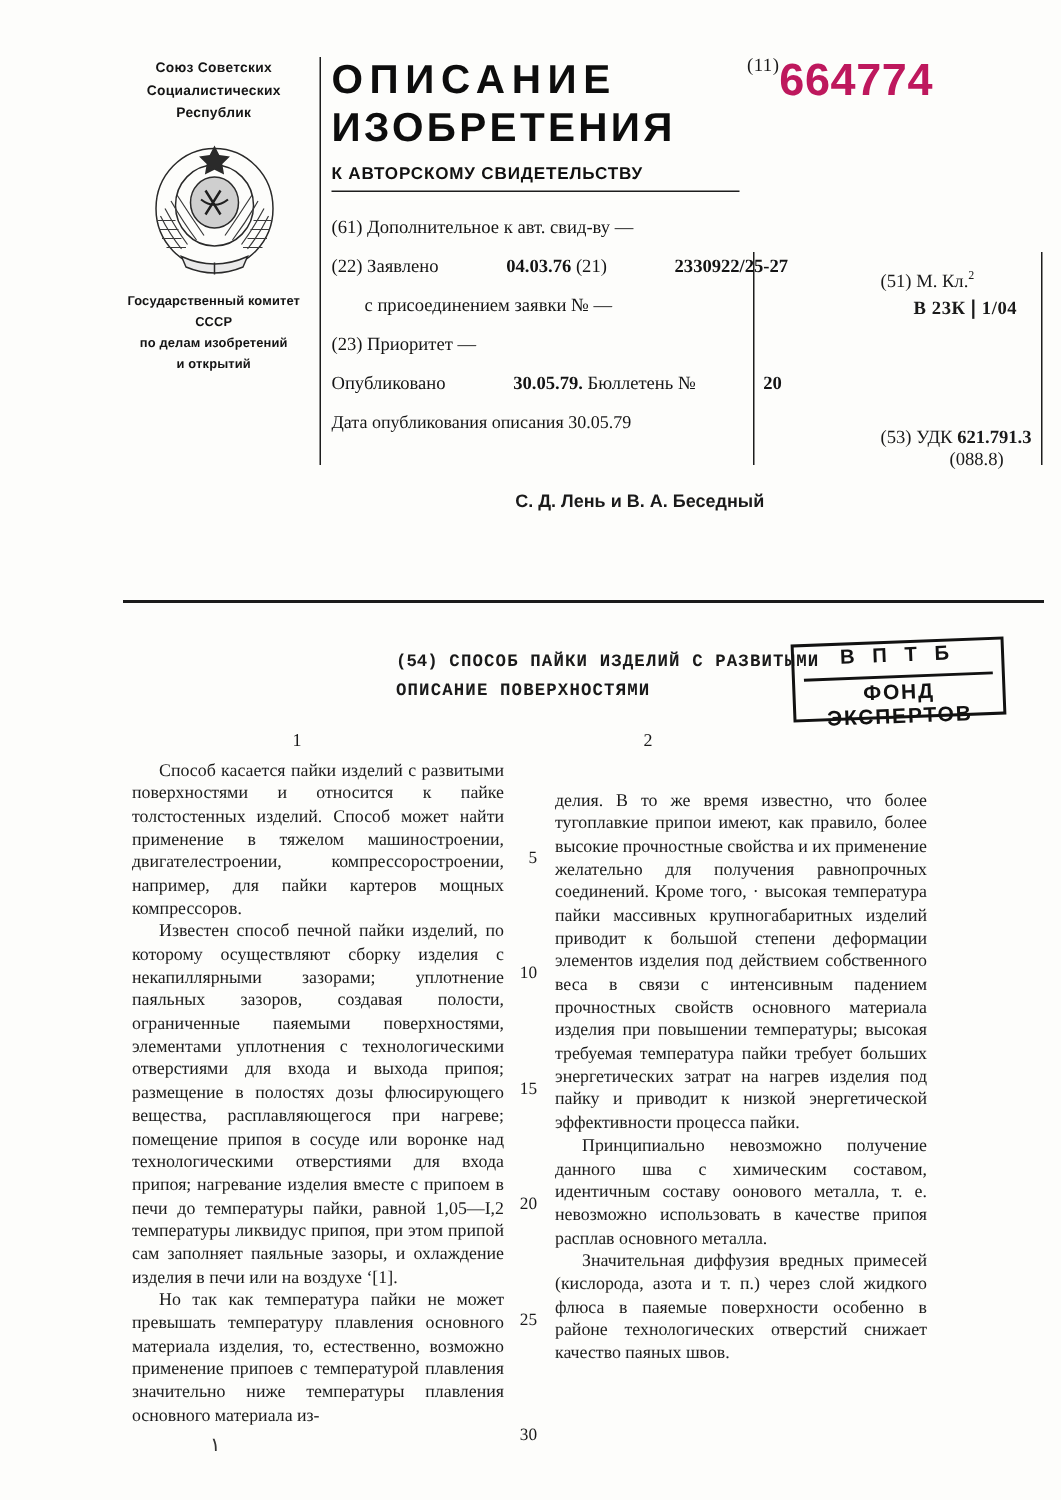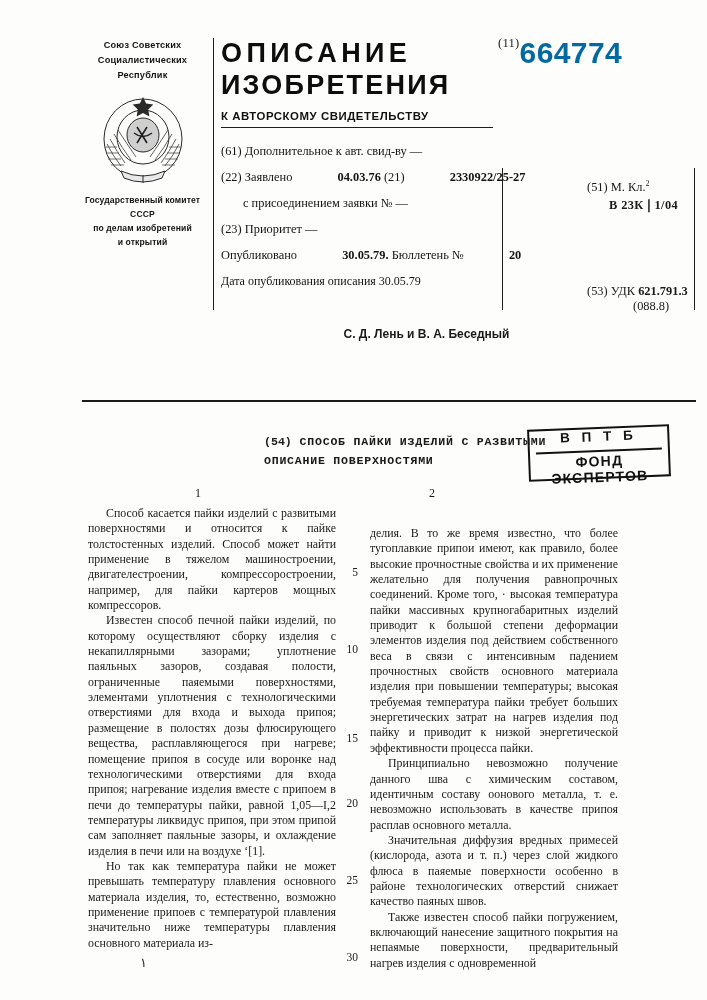--- a/index.html
+++ b/index.html
@@ -69,21 +69,21 @@
   sup{font-size:8px;vertical-align:super;}
 
   
   .pat-no{position:absolute;left:498px;top:36px;white-space:nowrap;}
   .pat-no .paren{
     font-family:"Liberation Serif", serif;font-size:12.5px;
     vertical-align:16px;letter-spacing:.3px;
   }
   .pat-no .num{
     font-family:"Liberation Sans", sans-serif;
-    font-weight:bold;font-size:30px;letter-spacing:.4px;color:#0369a1;
+    font-weight:bold;font-size:30px;letter-spacing:.4px;color:#be185d;
   }
 
   
   .authors{position:absolute;left:82px;top:326px;width:614px;font-size:12.2px;}
   .a-row{position:relative;min-height:21px;}
   .a-label{position:absolute;left:0;top:0;width:140px;line-height:17px;}
   .a-label .l2{display:block;padding-left:25px;}
   .a-value{
     margin-left:145px;line-height:17px;
     font-family:"Liberation Sans", sans-serif;
@@ -279,28 +279,27 @@
   <div class="body">
     <div class="col left">
       <p>Способ касается пайки изделий с развитыми поверхностями  и относится к пайке толстостенных изделий. Способ может найти применение в тяжелом машиностроении, двигателестроении,    компрессоростроении, например, для пайки картеров мощных компрессоров.</p>
       <p>Известен способ печной  пайки изделий, по которому осуществляют сборку изделия с некапиллярными  зазорами; уплотнение паяльных зазоров, создавая полости, ограниченные паяемыми поверхностями, элементами уплотнения с технологическими отверстиями для входа и выхода припоя; размещение в полостях дозы флюсирующего вещества, расплавляющегося при нагреве; помещение припоя в сосуде или воронке над технологическими отверстиями  для входа припоя; нагревание изделия вместе с припоем в печи до температуры пайки, равной 1,05—I,2 температуры  ликвидус  припоя, при этом припой сам  заполняет паяльные зазоры, и охлаждение  изделия  в печи или на воздухе ʻ[1].</p>
       <p>Но так как температура пайки не может превышать температуру плавления основного материала  изделия,  то, естественно, возможно применение  припоев с температурой плавления значительно ниже температуры плавления основного материала из-</p>
     </div>
     <div class="col right">
       <p class="noind">делия. В то же время известно, что более тугоплавкие припои  имеют,  как правило, более высокие прочностные свойства и их применение желательно для получения равнопрочных соединений. Кроме того, · высокая температура пайки массивных крупногабаритных изделий  приводит к большой степени деформации элементов изделия под действием собственного веса в связи с интенсивным падением прочностных свойств основного материала изделия при повышении температуры; высокая требуемая температура пайки требует больших энергетических затрат на нагрев изделия под пайку и приводит к низкой энергетической эффективности процесса пайки.</p>
       <p>Принципиально  невозможно  получение данного шва с химическим составом, идентичным составу оонового металла, т. е. невозможно использовать в качестве припоя расплав основного металла.</p>
       <p>Значительная диффузия вредных примесей (кислорода, азота  и т. п.) через слой жидкого флюса в паяемые поверхности особенно в районе технологических отверстий снижает качество паяных швов.</p>
-      <p>Также известен способ пайки погружением, включающий нанесение защитного покрытия на непаямые поверхности, предварительный нагрев изделия с одновременной</p>
     </div>
   </div>
 
   <div class="linenums">
     <div style="top:60px;">5</div>
     <div style="top:137px;">10</div>
-    <div style="top:226px;">15</div>
+    <div style="top:214px;">15</div>
     <div style="top:291px;">20</div>
     <div style="top:368px;">25</div>
     <div style="top:445px;">30</div>
   </div>
 
   <div class="footmark">۱</div>
 
 </div>
 
 </body></html>

